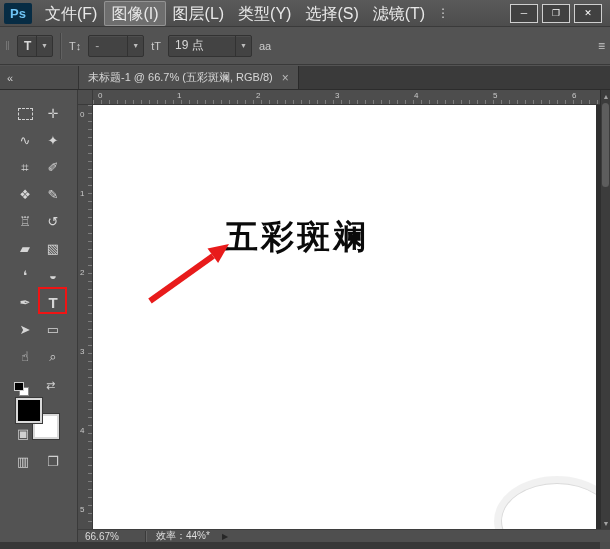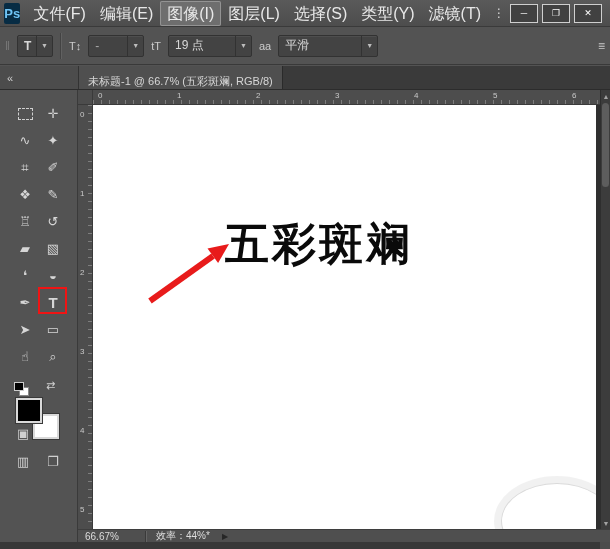--- a/index.html
+++ b/index.html
@@ -31,21 +31,21 @@
   .opt-sep{width:1px;height:26px;background:#434343;border-right:1px solid #616161;}
   .opt-icon{color:#cccccc;font-size:11px;white-space:nowrap;}
   .panel-toggle{margin-left:auto;margin-right:5px;color:#c9c9c9;font-size:12px;}
 
   
   .tabbar{position:absolute;left:0;top:66px;width:610px;height:24px;background:#3a3a3a;
           border-bottom:1px solid #2c2c2c;display:flex;box-sizing:border-box;}
   .tools-header{width:78px;background:#4c4c4c;border-right:1px solid #333;display:flex;align-items:center;flex:none;}
   .collapse{color:#cfcfcf;font-size:11px;padding-left:7px;letter-spacing:-1px;}
   .doc-tab{background:#4f4f4f;border-right:1px solid #2a2a2a;display:flex;align-items:center;
-           padding:8px 9px;font-size:11px;color:#d6d6d6;gap:9px;white-space:nowrap;flex-direction:column;}
+           padding:0 9px;font-size:11px;color:#d6d6d6;gap:9px;white-space:nowrap;}
   .tab-close{color:#b9b9b9;font-size:12px;}
 
   
   .tools-panel{position:absolute;left:0;top:90px;width:78px;height:452px;background:#535353;
                border-right:1px solid #3a3a3a;box-sizing:border-box;}
   .tool-grid{position:absolute;left:11px;top:10px;width:56px;display:grid;
              grid-template-columns:28px 28px;grid-auto-rows:27px;}
   .tool{display:flex;align-items:center;justify-content:center;color:#d6d6d6;font-size:13px;cursor:default;}
   .marquee-box{width:13px;height:10px;border:1px dashed #d0d0d0;display:inline-block;}
   .type-glyph{font-weight:bold;font-size:15px;}
@@ -68,21 +68,21 @@
            border-bottom:1px solid #3a3a3a;box-sizing:border-box;
            background-image:repeating-linear-gradient(to right,#7d7d7d 0 1px,transparent 1px 8px);
            background-size:100% 4px;background-position:0 100%;background-repeat:no-repeat;}
   .h-num{position:absolute;top:1px;font-size:8px;color:#c9c9c9;}
   .v-ruler{position:absolute;left:0;top:15px;bottom:0;width:15px;background-color:#4d4d4d;
            border-right:1px solid #3a3a3a;box-sizing:border-box;
            background-image:repeating-linear-gradient(to bottom,#7d7d7d 0 1px,transparent 1px 8px);
            background-size:4px 100%;background-position:100% 0;background-repeat:no-repeat;}
   .v-num{position:absolute;left:2px;font-size:8px;color:#c9c9c9;}
   .canvas{position:absolute;left:15px;top:15px;width:503px;height:424px;background:#ffffff;overflow:hidden;}
-  .canvas-text{position:absolute;left:132px;top:110px;font-size:44px;font-weight:700;color:#0a0a0a;
+  .canvas-text{position:absolute;left:132px;top:110px;font-size:33px;font-weight:700;color:#0a0a0a;
                letter-spacing:3px;font-family:Liberation Serif, serif;white-space:nowrap;}
   .anno-arrow{position:absolute;left:0;top:0;pointer-events:none;}
   .watermark{position:absolute;left:408px;top:378px;width:110px;height:74px;border-radius:50%;
              background:#fff;border:1px solid #dadada;box-shadow:0 0 0 7px rgba(190,190,190,0.22);}
 
   
   .v-scroll{position:absolute;left:600px;top:90px;width:10px;height:439px;background:#3c3c3c;border-left:1px solid #2e2e2e;box-sizing:border-box;}
   .scroll-arrow{position:absolute;left:0;width:10px;height:12px;color:#a2a2a2;font-size:7px;
                 display:flex;align-items:center;justify-content:center;}
   .v-thumb{position:absolute;left:1px;top:13px;width:7px;height:84px;background:#5d5d5d;border-radius:4px;}
@@ -98,25 +98,24 @@
   .status-arrow{color:#262626;font-size:8px;margin-left:12px;}
 </style>
 </head>
 <body>
 
 <div class="window">
 
   <div class="menubar">
     <div class="ps-logo">Ps</div>
     <span class="menu-item">文件(F)</span>
-    <span class="menu-item">编辑(E)</span>
     <span class="menu-item active">图像(I)</span>
     <span class="menu-item">图层(L)</span>
+    <span class="menu-item">类型(Y)</span>
     <span class="menu-item">选择(S)</span>
-    <span class="menu-item">类型(Y)</span>
     <span class="menu-item">滤镜(T)</span>
     <span class="menu-overflow">⋮</span>
     <div class="win-controls">
       <div class="win-btn">─</div>
       <div class="win-btn">❐</div>
       <div class="win-btn">✕</div>
     </div>
   </div>
 
   <div class="optionsbar">
@@ -130,24 +129,20 @@
     <div class="opt-box" style="width:56px;">
       <span class="opt-text" style="color:#aaa;">-</span>
       <span class="arrow-zone">▼</span>
     </div>
     <span class="opt-icon">tT</span>
     <div class="opt-box" style="width:84px;">
       <span class="opt-text">19 点</span>
       <span class="arrow-zone">▼</span>
     </div>
     <span class="opt-icon">aa</span>
-    <div class="opt-box" style="width:100px;">
-      <span class="opt-text">平滑</span>
-      <span class="arrow-zone">▼</span>
-    </div>
     <span class="panel-toggle">≡</span>
   </div>
 
   <div class="tabbar">
     <div class="tools-header">
       <span class="collapse">«</span>
     </div>
     <div class="doc-tab">
       <span>未标题-1 @ 66.7% (五彩斑斓, RGB/8)</span>
       <span class="tab-close">×</span>

